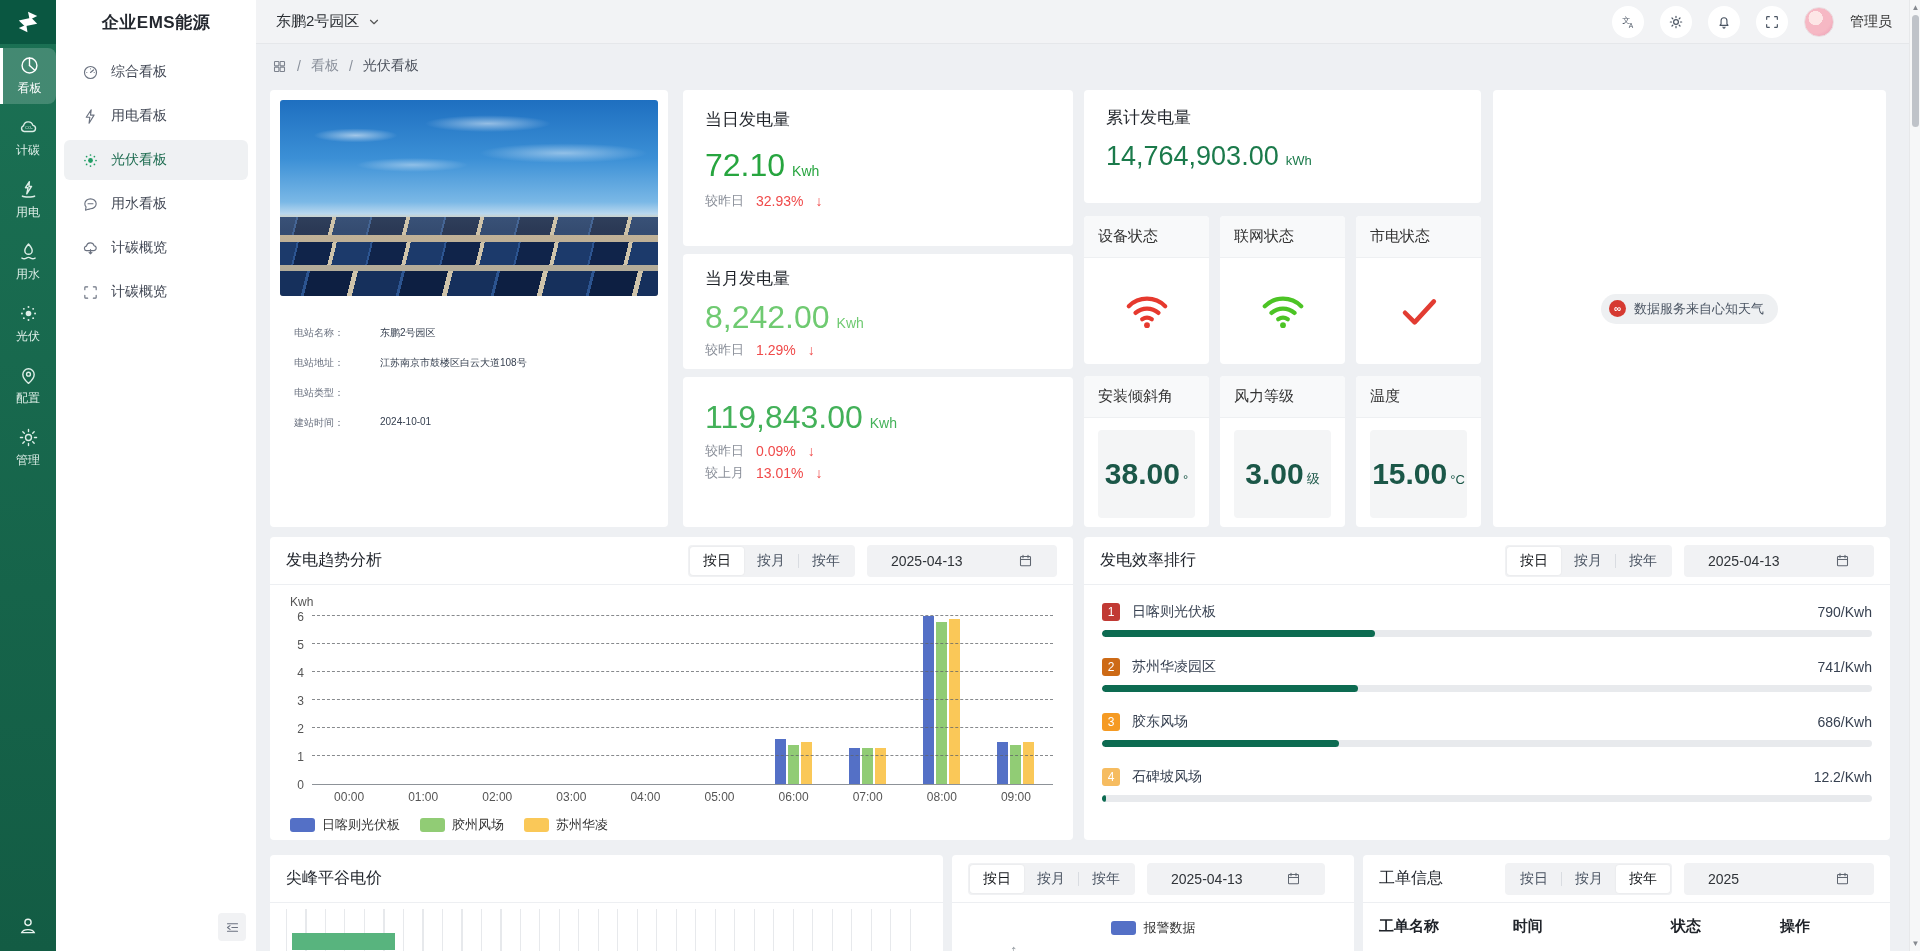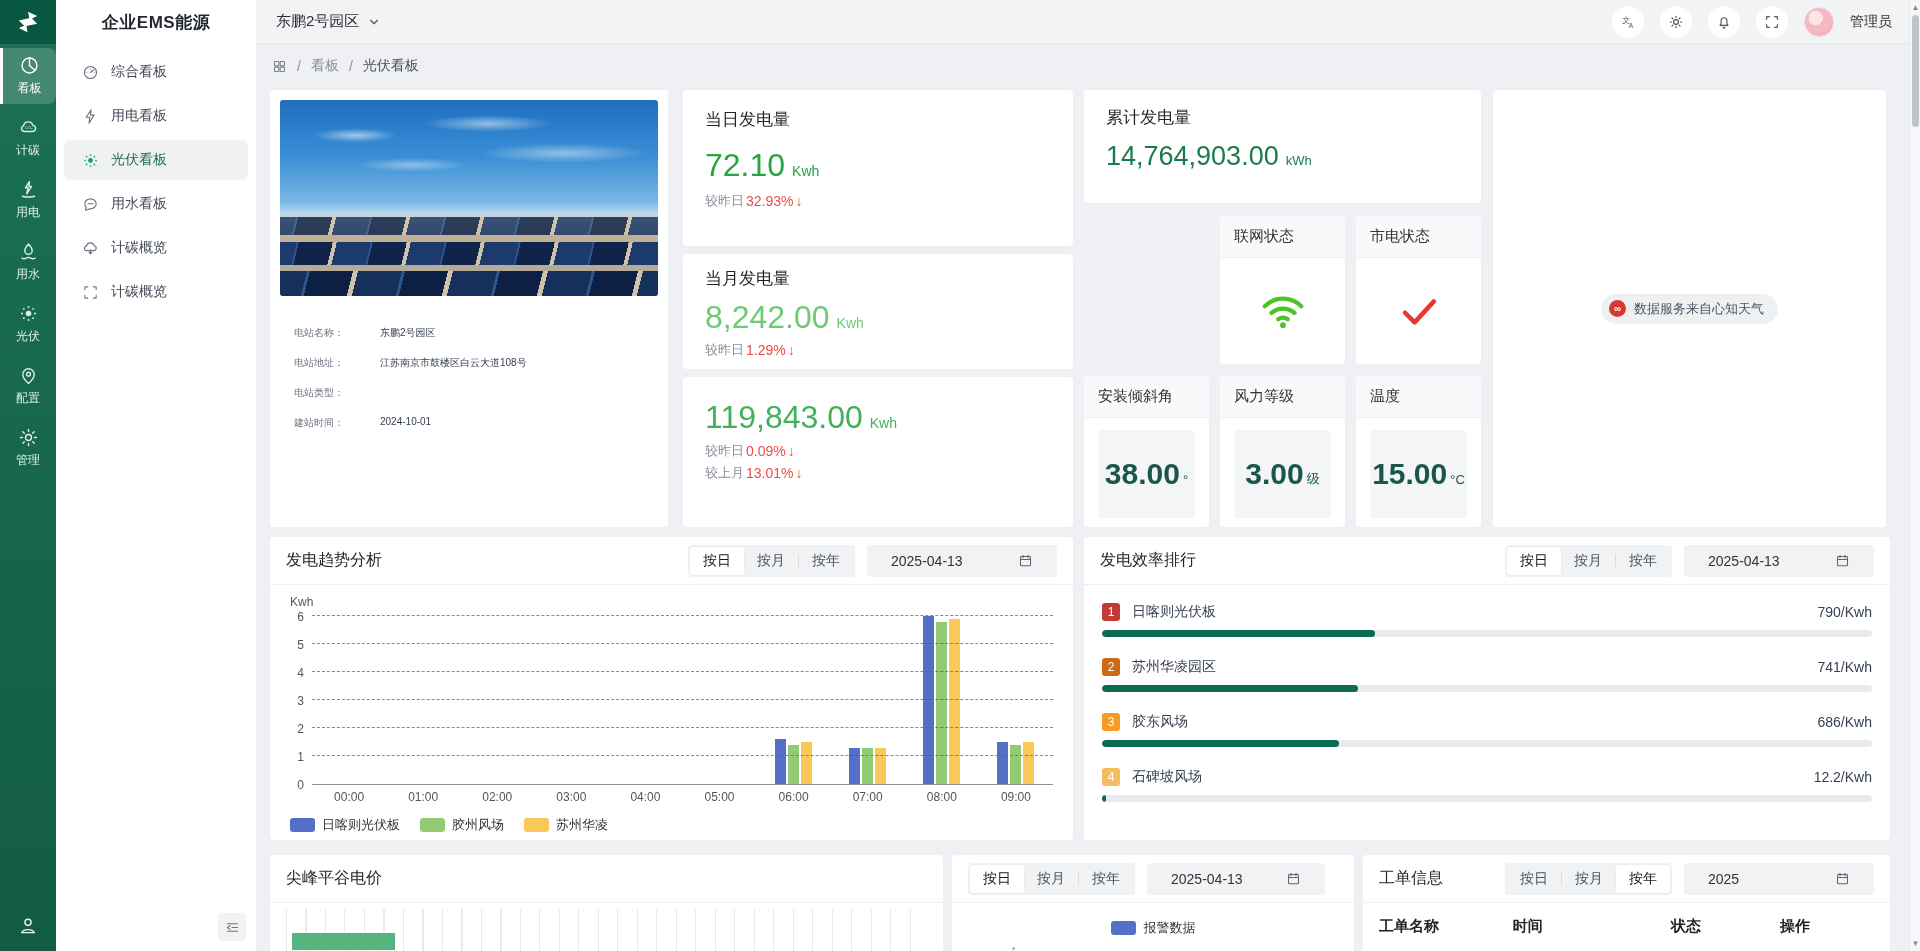--- a/index.html
+++ b/index.html
@@ -79,21 +79,21 @@
   .station-info { padding:20px 24px 0 24px; }
   .info-row { display:flex; margin-bottom:16px; font-size:10px; }
   .info-label { width:86px; color:#6b7280; }
   .info-value { color:#374151; }
 
   
   .kpi-title { font-size:17px; color:#1f2329; font-weight:500; }
   .kpi-value { display:flex; align-items:baseline; gap:7px; }
   .kpi-num { font-size:32px; font-weight:500; }
   .kpi-unit { font-size:14px; }
-  .cmp-row { display:flex; align-items:center; gap:2px; font-size:13px; margin-top:8px; }
+  .cmp-row { display:flex; align-items:center; gap:12px; font-size:13px; margin-top:8px; }
   .cmp-label { color:#8a8f99; }
   .cmp-pct { color:#f04a4a; font-size:14px; }
   .cmp-arrow { color:#f04a4a; font-weight:bold; font-size:14px; }
 
   .total-num { font-size:27px; font-weight:500; color:#1b7a4b; }
   .total-unit { font-size:13px; color:#1b7a4b; }
 
   
   .mini { position:absolute; background:#fff; border-radius:4px; overflow:hidden; }
   .mini-header { height:42px; background:#f8f9fa; border-bottom:1px solid #eef0f2; display:flex; align-items:center;
@@ -438,20 +438,31 @@
     </section>
 
     <section class="card" style="left:828px; top:46px; width:397px; height:113px; padding:16px 22px;">
       <div class="kpi-title">累计发电量</div>
       <div class="kpi-value" style="margin-top:12px;">
         <span class="total-num">14,764,903.00</span>
         <span class="total-unit">kWh</span>
       </div>
     </section>
 
+    <div class="mini" style="left:828px; top:172px; width:125px; height:148px;">
+      <div class="mini-header">设备状态</div>
+      <div class="mini-body">
+        <svg viewBox="0 0 24 24" width="46" height="46" fill="none" stroke="#e6392e" stroke-width="2.2" stroke-linecap="round">
+            <path d="M2.5 9.5a13.5 13.5 0 0 1 19 0"></path>
+            <path d="M6 13a9 9 0 0 1 12 0"></path>
+            <path d="M9.5 16.3a4.4 4.4 0 0 1 5 0"></path>
+            <circle cx="12" cy="19.4" r="1.5" fill="#e6392e" stroke="none"></circle>
+          </svg>
+      </div>
+    </div>
     <div class="mini" style="left:964px; top:172px; width:125px; height:148px;">
       <div class="mini-header">联网状态</div>
       <div class="mini-body">
         <svg viewBox="0 0 24 24" width="46" height="46" fill="none" stroke="#4cc425" stroke-width="2.2" stroke-linecap="round">
             <path d="M2.5 9.5a13.5 13.5 0 0 1 19 0"></path>
             <path d="M6 13a9 9 0 0 1 12 0"></path>
             <path d="M9.5 16.3a4.4 4.4 0 0 1 5 0"></path>
             <circle cx="12" cy="19.4" r="1.5" fill="#4cc425" stroke="none"></circle>
           </svg>
       </div>

